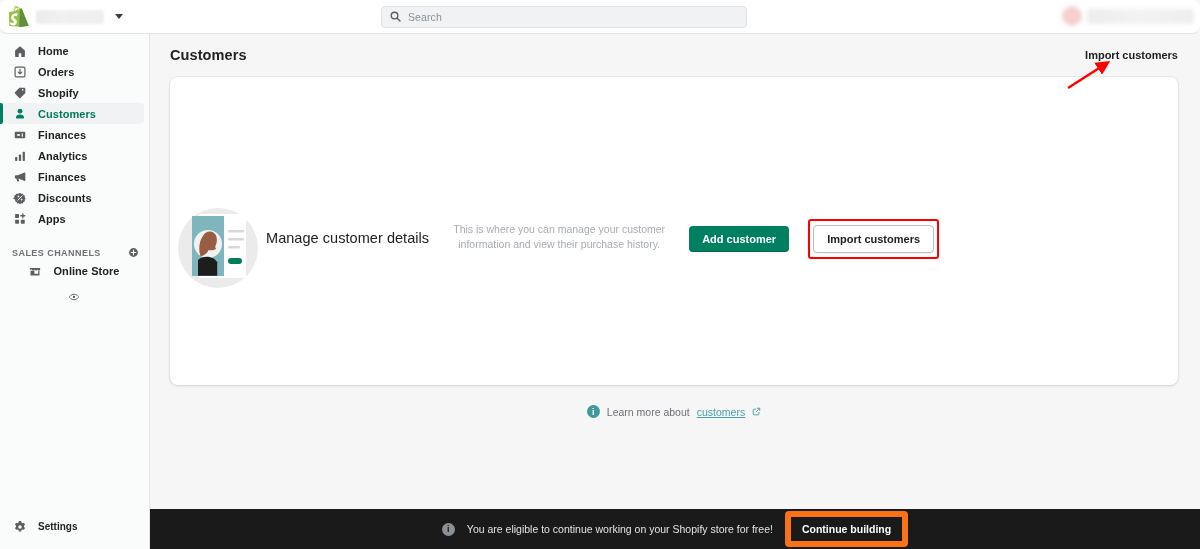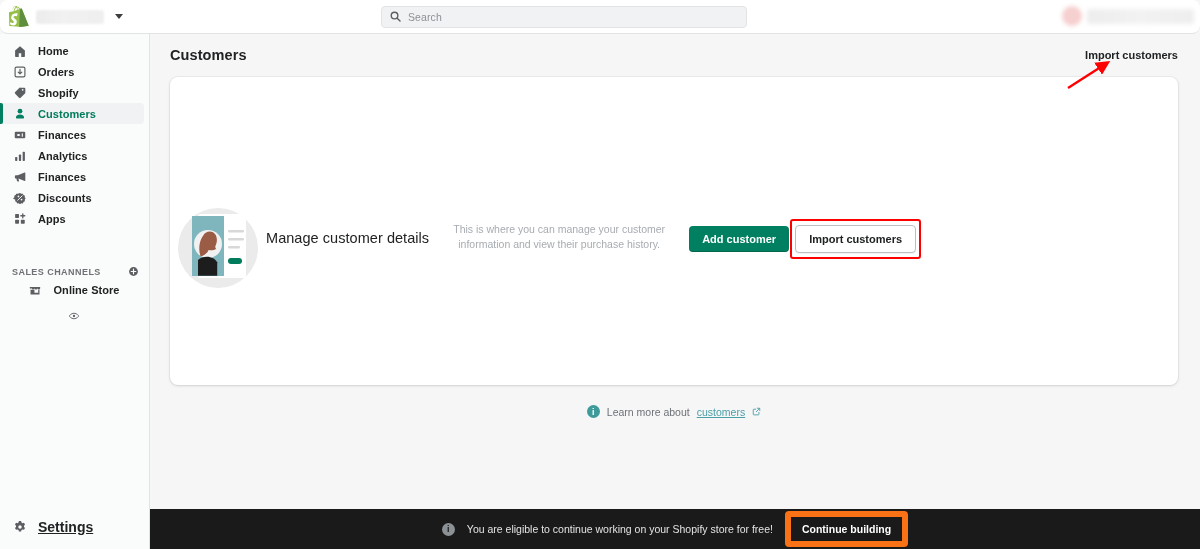--- a/index.html
+++ b/index.html
@@ -69,31 +69,31 @@
   .navitem.active .nlabel { color: #007b5c; }
   .navitem.active::before {
     content: ""; position: absolute; left: -0px; top: 0; width: 3px; height: 21px;
     background: #008060; border-radius: 0 2px 2px 0;
   }
   .nicon { width: 15px; height: 15px; display: flex; align-items: center; justify-content: center; }
   .nicon svg { display: block; }
 
   .section-head {
     display: flex; align-items: center; justify-content: space-between;
-    padding: 0 10px 0 12px; height: 20px; margin-top: 33px;
+    padding: 0 10px 0 12px; height: 20px; margin-top: 14px;
   }
   .section-title {
     font-size: 9px; font-weight: 700; color: #6d7175; letter-spacing: .45px;
   }
   .settings-row {
     position: absolute; bottom: 12px; left: 0; width: 150px;
     display: flex; align-items: center; gap: 11px; padding-left: 12px; height: 21px;
     cursor: pointer;
   }
-  .settings-row .nlabel { font-size: 14px; color: #202223; font-weight: 600; text-decoration: underline; }
+  .settings-row .nlabel { font-size: 10px; color: #202223; font-weight: 600; }
 
   
   .main { position: absolute; top: 34px; left: 150px; width: 1050px; height: 515px; background: #f6f6f7; }
   .page-head {
     position: relative; height: 42px; display: flex; align-items: center;
     padding: 0 22px 0 20px; justify-content: space-between;
   }
   .page-title { font-size: 14.5px; font-weight: 600; color: #202223; letter-spacing: .1px; }
   .import-link {
     font-size: 11px; color: #202223; font-weight: 600; cursor: pointer;
@@ -106,21 +106,21 @@
     display: flex; flex-direction: row; align-items: center;
   }
   .illus { margin-top: 33px; width: 96px; height: 96px; position: relative; }
   .empty-title {
     margin-top: 14px; font-size: 14.5px; color: #202223; font-weight: 400; letter-spacing: .05px;
   }
   .empty-body {
     margin-top: 11px; width: 260px; text-align: center;
     font-size: 10.5px; line-height: 15px; color: #a7acb1;
   }
-  .btnrow { margin-top: 16px; display: flex; align-items: center; gap: 6px; position: relative; }
+  .btnrow { margin-top: 16px; display: flex; align-items: center; gap: 24px; position: relative; }
   .btn-primary {
     background: #008060; color: #fff; font-size: 11px; font-weight: 600;
     border: none; border-radius: 4px; padding: 7px 13px; cursor: pointer;
     box-shadow: inset 0 -1px 0 rgba(0,0,0,.2);
   }
   .btn-secondary-wrap { position: relative; }
   .btn-secondary {
     background: #fff; color: #202223; font-size: 11px; font-weight: 600;
     border: 1px solid #babfc3; border-radius: 4px; padding: 7px 13px; cursor: pointer;
     box-shadow: 0 1px 0 rgba(0,0,0,.05);

